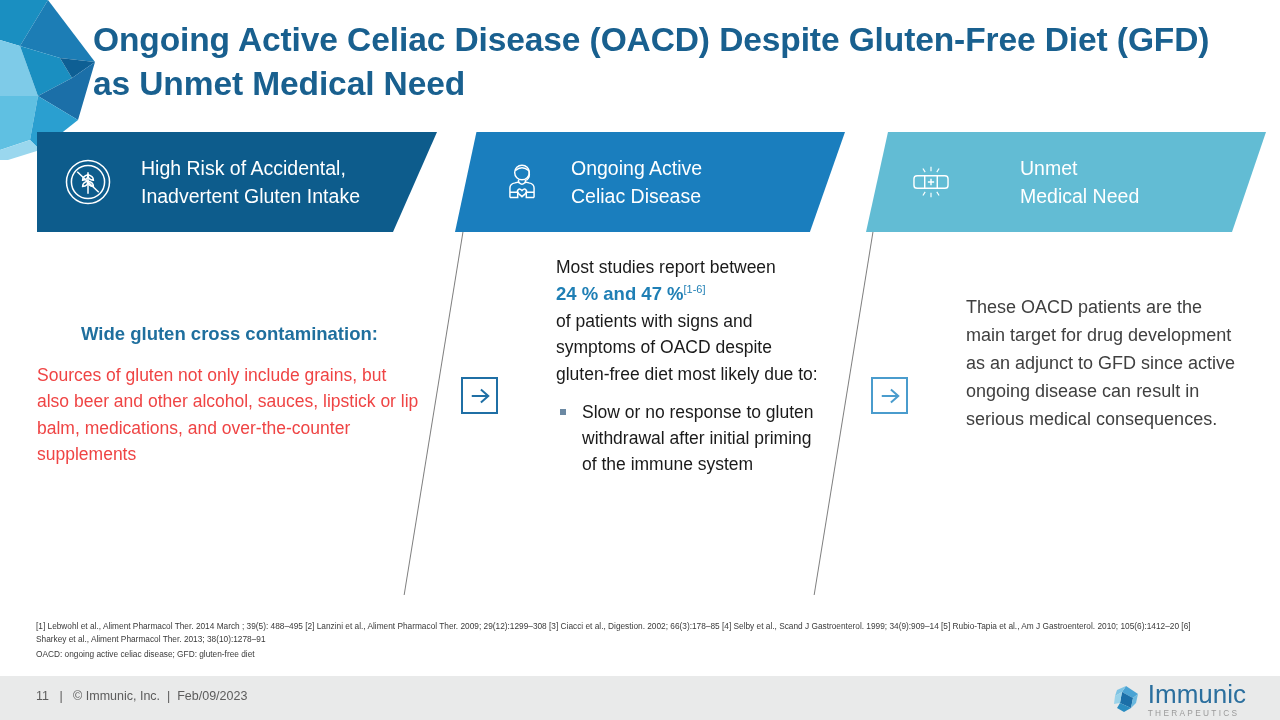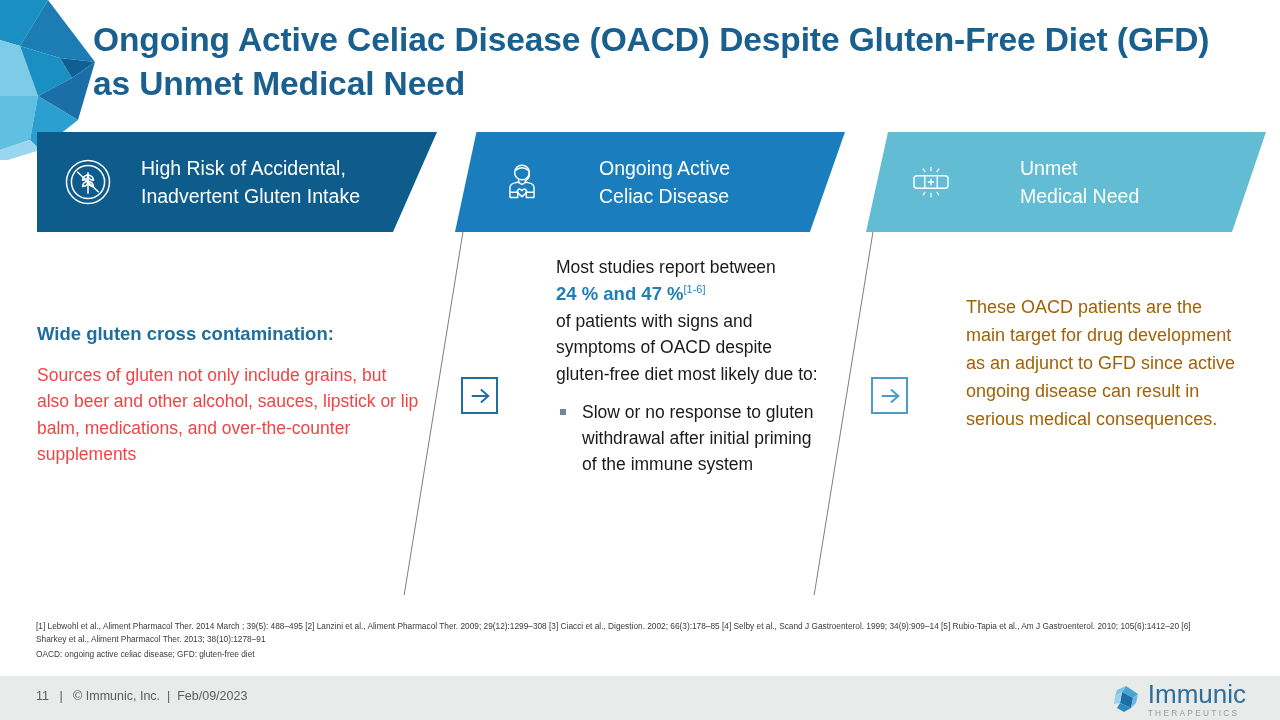--- a/index.html
+++ b/index.html
@@ -64,21 +64,20 @@
     background: #0d5c8c;
     clip-path: polygon(0 0, 100% 0, 89% 100%, 0 100%);
   }
   #banner-1 .banner-icon { margin-left: 22px; }
   #banner-1 .banner-label { margin-left: 24px; }
 
   #banner-2 {
     left: 455px; width: 390px;
     background: #1a7ebe;
     clip-path: polygon(5.5% 0, 100% 0, 91% 100%, 0 100%);
-    gap: 28px;
   }
   #banner-2 .banner-icon { margin-left: 38px; }
 
   #banner-3 {
     left: 866px; width: 400px;
     background: #62bcd4;
     clip-path: polygon(5.5% 0, 100% 0, 91.5% 100%, 0 100%);
     gap: 40px;
   }
   #banner-3 .banner-icon { margin-left: 36px; }
@@ -107,20 +106,21 @@
   
   .col-text { position: absolute; box-sizing: border-box; }
 
   #col-1 { left: 37px; top: 322px; width: 385px; }
   #col-1 .col-heading {
     font-size: 18.5px;
     color: #1f6f9e;
     font-weight: 600;
     margin-bottom: 16px;
     line-height: 1.3;
+    text-align: center;
   }
   #col-1 .col-body {
     font-size: 17.5px;
     color: #ef4444;
     line-height: 1.50;
   }
 
   #col-2 { left: 556px; top: 254px; width: 272px; }
   #col-2 .lead {
     font-size: 17.5px;
@@ -154,21 +154,21 @@
   #col-2 li .bullet-mark {
     position: absolute;
     left: 4px; top: 9px;
     width: 6px; height: 6px;
     background: #6b89a3;
   }
 
   #col-3 { left: 966px; top: 294px; width: 280px; }
   #col-3 .col-body {
     font-size: 18px;
-    color: #a16207;
+    color: #404040;
     line-height: 1.55;
   }
 
   
   #footnotes {
     position: absolute;
     left: 36px; top: 620px;
     width: 1180px;
     font-size: 8.3px;
     line-height: 1.62;

